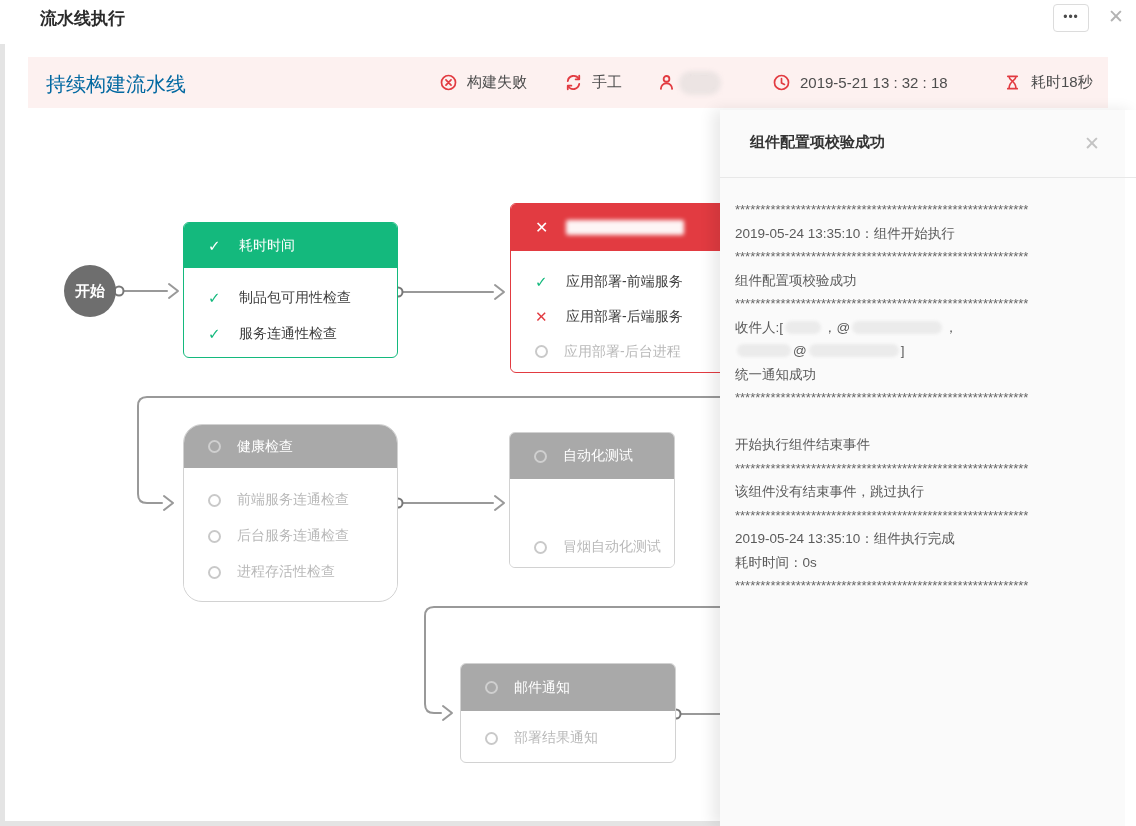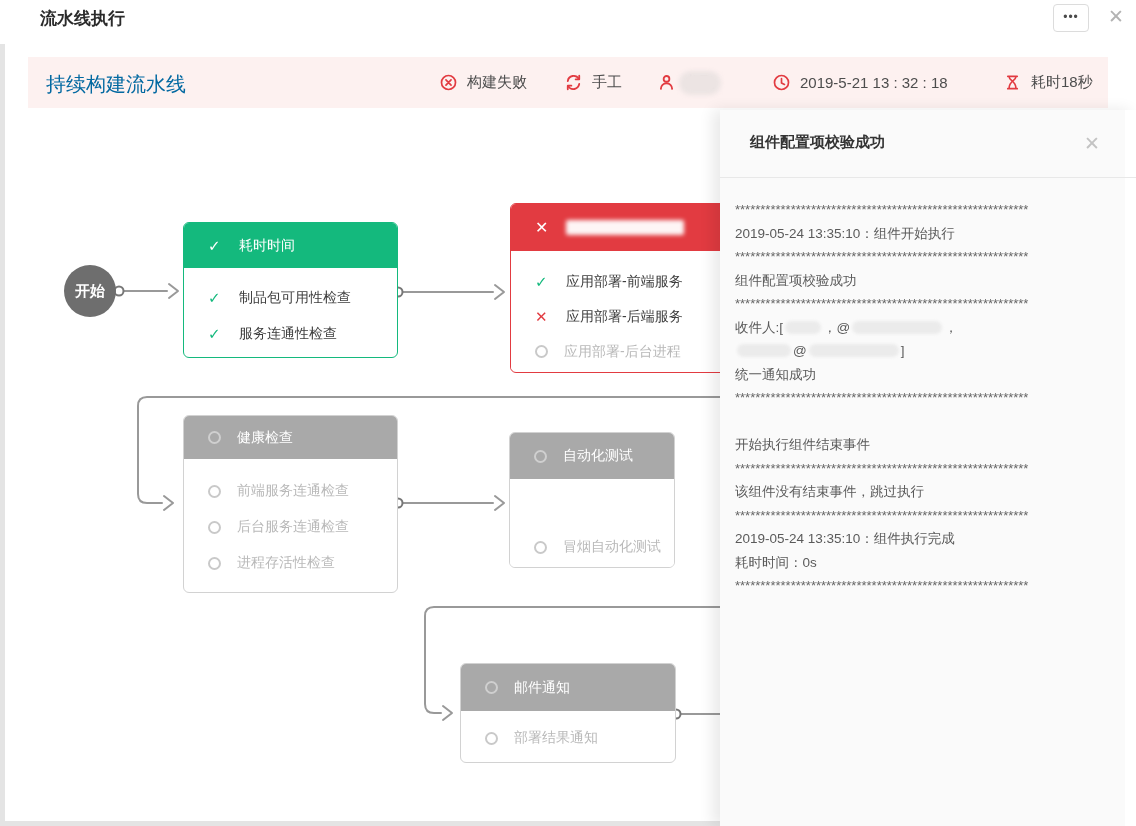--- a/index.html
+++ b/index.html
@@ -43,21 +43,21 @@
 
   .node-green { left:183px; top:112px; width:215px; height:136px; border:1px solid #14b97d; }
   .node-green .node-hd { height:45px; background:#14b97d; }
   .node-red { left:510px; top:93px; width:230px; height:170px; border:1px solid #e23b41; }
   .node-red .node-hd { height:47px; background:#e23b41; }
   .node-red .node-bd { padding-top:13px; }
   .node-red .node-item { height:35px; }
   .title-redact { display:inline-block; width:118px; height:15px; background:rgba(255,255,255,.95); border-radius:2px; filter:blur(2px); }
   .node-gray { border:1px solid #d2d2d2; }
   .node-gray .node-hd { background:#a9a9a9; }
-  .node-health { left:183px; top:305px; width:215px; height:178px; }
+  .node-health { left:183px; top:314px; width:215px; height:178px;border-radius:19px; }
   .node-health .node-hd { height:43px; }
   .node-health .node-bd { padding-top:14px; }
   .node-auto { left:509px; top:322px; width:166px; height:136px; }
   .node-auto .node-hd { height:46px; }
   .node-auto .node-bd { padding-top:14px;margin-top:36px; }
   .node-mail { left:460px; top:553px; width:216px; height:100px; }
   .node-mail .node-hd { height:47px; }
   .node-mail .node-bd { padding-top:9px; }
   .node-green .node-bd { padding-top:12px; }
 

